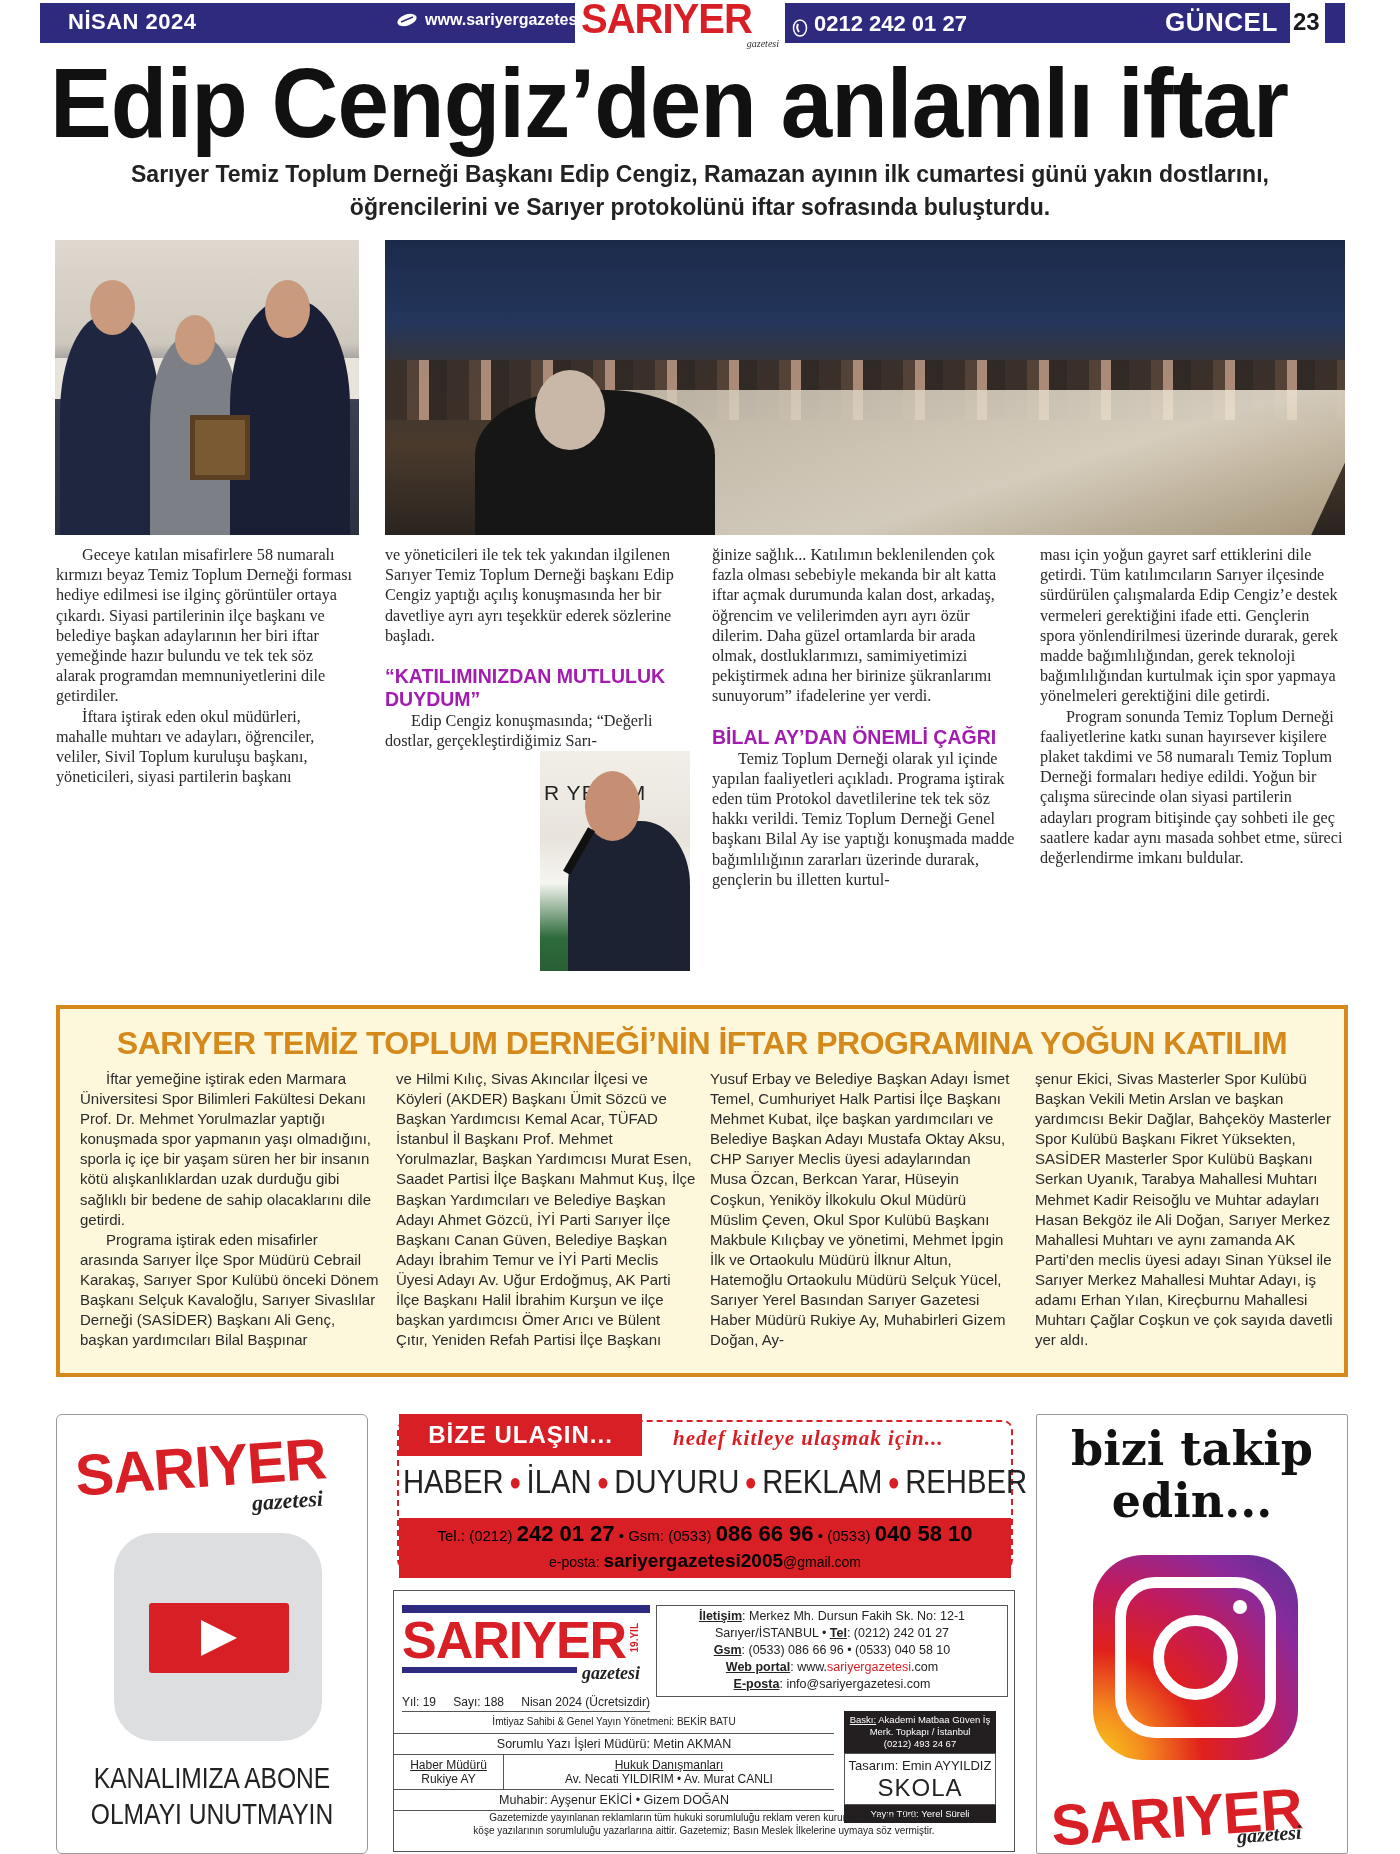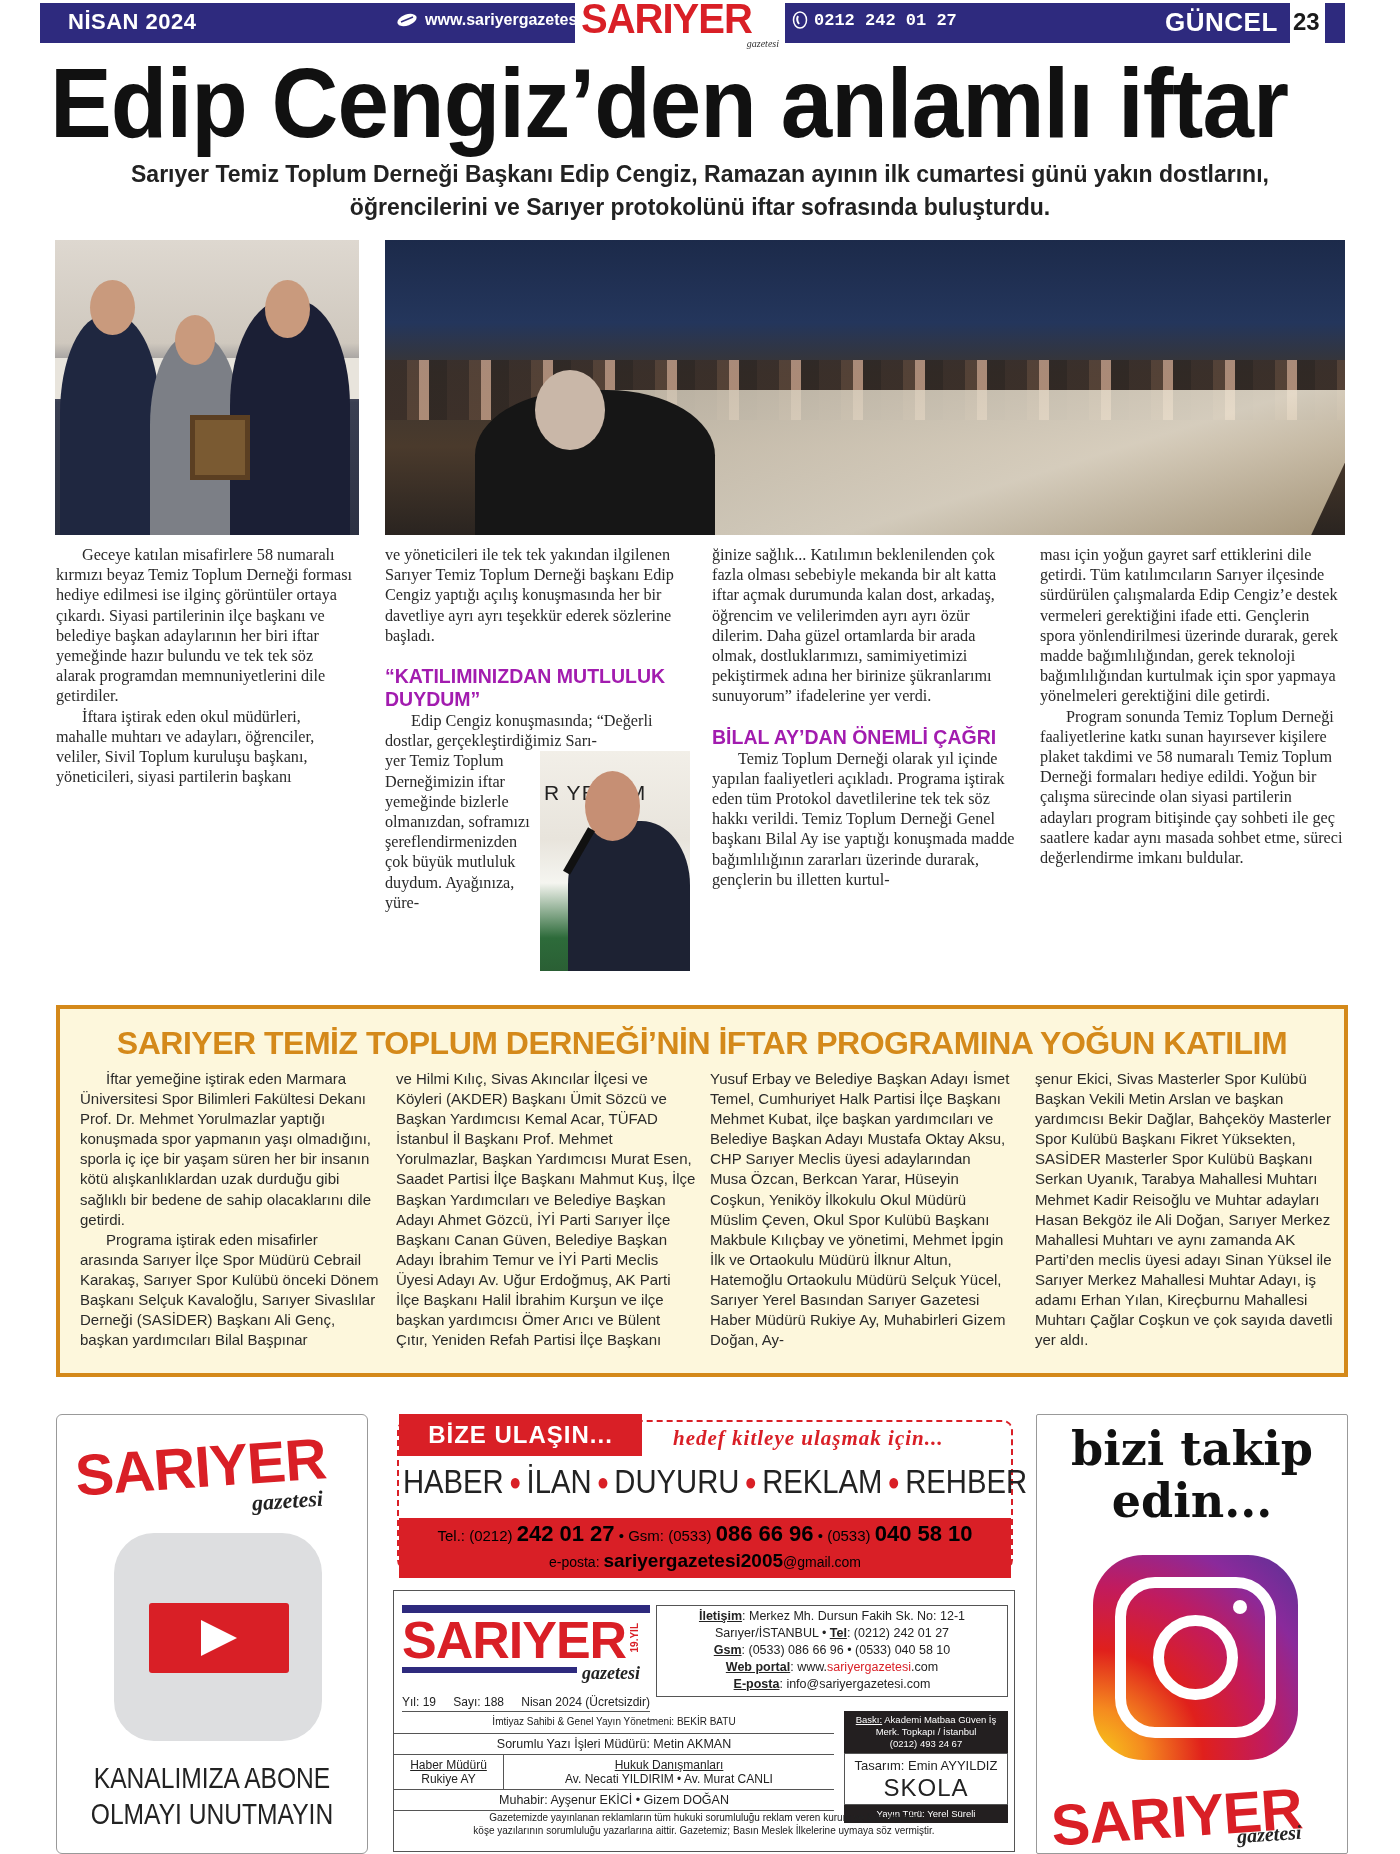--- a/index.html
+++ b/index.html
@@ -3,21 +3,21 @@
 <meta charset="utf-8">
 <style>
   * { box-sizing: border-box; margin: 0; padding: 0; }
   html, body { width: 1400px; height: 1854px; background: #ffffff; overflow: hidden; }
   body { position: relative; font-family: "Liberation Serif", serif; color: #1e1e1e; }
 
   
   .topbar { position: absolute; left: 40px; top: 3px; width: 1305px; height: 40px; background: #2e2a7e; }
   .topbar .date { position: absolute; left: 28px; top: 6px; color: #fff; font-family: "Liberation Sans", sans-serif; font-weight: bold; font-size: 22px; letter-spacing: 0.5px; }
   .topbar .web { position: absolute; left: 355px; top: 8px; color: #fff; font-family: "Liberation Sans", sans-serif; font-weight: bold; font-size: 16px; display:flex; align-items:center; gap:6px; }
-  .topbar .phone { position: absolute; left: 752px; top: 8px; color: #fff; font-family: Liberation Mono, monospace; font-weight: bold; font-size: 17px; display:flex; align-items:flex-start; gap:6px; }
+  .topbar .phone { position: absolute; left: 752px; top: 8px; color: #fff; font-family: Liberation Sans, sans-serif; font-weight: bold; font-size: 22px; display:flex; align-items:flex-end; gap:6px; }
   .topbar .section { position: absolute; left: 1125px; top: 4px; color: #fff; font-family: "Liberation Sans", sans-serif; font-weight: bold; font-size: 26px; letter-spacing: 0.5px; }
   .topbar .pagebox { position: absolute; left: 1250px; top: 0; width: 35px; height: 40px; background: #fff; }
   .topbar .pagenum { position: absolute; left: 1253px; top: 5px; color: #1a1a1a; font-family: "Liberation Sans", sans-serif; font-weight: bold; font-size: 24px; }
   .masthead-logo { position: absolute; left: 575px; top: 0px; width: 210px; height: 46px; background:#fff; }
   .masthead-logo .logo-word { position:absolute; left:6px; top:-4px; font-family:"Liberation Sans", sans-serif; font-weight:bold; font-size:40px; color:#d91f26; letter-spacing:-1px; transform: scaleY(1.05); }
   .masthead-logo .logo-sub { position:absolute; right:6px; bottom:-3px; font-family:"Liberation Serif", serif; font-style:italic; font-size:10px; color:#333; }
 
   
   .headline { position: absolute; left: 50px; top: 48px; width: 1300px; font-family: "Liberation Sans", sans-serif; font-weight: bold; font-size: 99px; line-height: 110px; letter-spacing: -1px; color: #111; white-space: nowrap; transform: scaleX(0.935); transform-origin: left top; }
   .subtitle { position: absolute; left: 60px; top: 158px; width: 1280px; text-align: center; font-family: "Liberation Sans", sans-serif; font-weight: bold; font-size: 23px; line-height: 33px; color: #222; }
@@ -104,21 +104,21 @@
   .impressum .contact-box { position:absolute; left:262px; top:14px; width:352px; height:92px; border:1px solid #555; font-family:"Liberation Sans", sans-serif; font-size:12.5px; line-height:17px; color:#222; text-align:center; padding-top:2px; }
   .impressum .contact-box u { font-weight:bold; }
   .impressum .contact-box .red { color:#d91f26; }
   .impressum .staff { position:absolute; left:0; top:120px; width:440px; font-family:"Liberation Sans", sans-serif; color:#222; text-align:center; }
   .impressum .staff .row { border-bottom:1px solid #555; margin: 0 0 0 0; }
   .impressum .staff .r1 { font-size:10px; line-height:22px; }
   .impressum .staff .r2 { font-size:12.5px; line-height:20px; }
   .impressum .staff .r3 { display:flex; font-size:12px; line-height:14px; }
   .impressum .staff .r3 > div { padding:3px 0; }
   .impressum .staff .r4 { font-size:12.5px; line-height:20px; }
-  .impressum .print-box { position:absolute; left:450px; top:120px; width:164px; font-family:"Liberation Sans", sans-serif; text-align:center; }
+  .impressum .print-box { position:absolute; left:450px; top:120px; width:152px; font-family:"Liberation Sans", sans-serif; text-align:center; }
   .impressum .print-box .dark { background:#231f20; color:#fff; font-size:9.5px; line-height:12px; padding:3px 2px; }
   .impressum .print-box .design { border:1px solid #555; font-size:13px; color:#222; padding:4px 0 2px; line-height:16px; }
   .impressum .print-box .skola { font-size:24px; letter-spacing:1px; color:#222; line-height:28px; }
   .impressum .disclaimer { position:absolute; left:0; top:220px; width:100%; text-align:center; font-family:"Liberation Sans", sans-serif; font-size:10px; line-height:13px; color:#222; }
 
   .ad-instagram { position: absolute; left: 1036px; top: 1414px; width: 312px; height: 440px; border: 1px solid #999; border-radius: 2px; background:#fff; }
   .ad-instagram .follow { position:absolute; left:0; top:8px; width:100%; text-align:center; font-family:"DejaVu Serif", serif; font-weight:bold; font-size:46px; line-height:52px; color:#111; }
   .ig-icon { position:absolute; left:56px; top:140px; width:205px; height:205px; border-radius:50px;
     background: radial-gradient(circle at 0% 100%, #f7d21a 0%, #f58a1f 18%, #e0201c 38%, #c11b5e 60%, #8a2a9b 80%, #5a3295 100%); }
   .ig-icon .frame { position:absolute; left:22px; top:22px; width:161px; height:161px; border:11px solid #fff; border-radius:40px; }
@@ -183,21 +183,20 @@
 <div class="col col2">
   <p class="noindent">ve yöneticileri ile tek tek yakından ilgilenen Sarıyer Temiz Toplum Derneği başkanı Edip Cengiz yaptığı açılış konuşmasında her bir davetliye ayrı ayrı teşekkür ederek sözlerine başladı.</p>
   <div class="subhead">“KATILIMINIZDAN MUTLULUK DUYDUM”</div>
   <p>Edip Cengiz konuşmasında; “Değerli dostlar, gerçekleştirdiğimiz Sarı-</p>
   <div class="wrap-photo">
     <span class="banner-text">R YE  ĞİM</span>
     <div class="speaker"></div>
     <div class="speaker-head"></div>
     <div class="mic"></div>
   </div>
-  <p class="noindent">yer Temiz Toplum Derneğimizin iftar yemeğinde bizlerle olmanızdan, soframızı şereflendirmenizden çok büyük mutluluk duydum. Ayağınıza, yüre-</p>
 </div>
 
 <div class="col col3">
   <p class="noindent">ğinize sağlık... Katılımın beklenilenden çok fazla olması sebebiyle mekanda bir alt katta iftar açmak durumunda kalan dost, arkadaş, öğrencim ve velilerimden ayrı ayrı özür dilerim. Daha güzel ortamlarda bir arada olmak, dostluklarımızı, samimiyetimizi pekiştirmek adına her birinize şükranlarımı sunuyorum” ifadelerine yer verdi.</p>
   <div class="subhead">BİLAL AY’DAN ÖNEMLİ ÇAĞRI</div>
   <p>Temiz Toplum Derneği olarak yıl içinde yapılan faaliyetleri açıkladı. Programa iştirak eden tüm Protokol davetlilerine tek tek söz hakkı verildi. Temiz Toplum Derneği Genel başkanı Bilal Ay ise yaptığı konuşmada madde bağımlılığının zararları üzerinde durarak, gençlerin bu illetten kurtul-</p>
 </div>
 
 <div class="col col4">
   <p class="noindent">ması için yoğun gayret sarf ettiklerini dile getirdi. Tüm katılımcıların Sarıyer ilçesinde sürdürülen çalışmalarda Edip Cengiz’e destek vermeleri gerektiğini ifade etti. Gençlerin spora yönlendirilmesi üzerinde durarak, gerek madde bağımlılığından, gerek teknoloji bağımlılığından kurtulmak için spor yapmaya yönelmeleri gerektiğini dile getirdi.</p>

